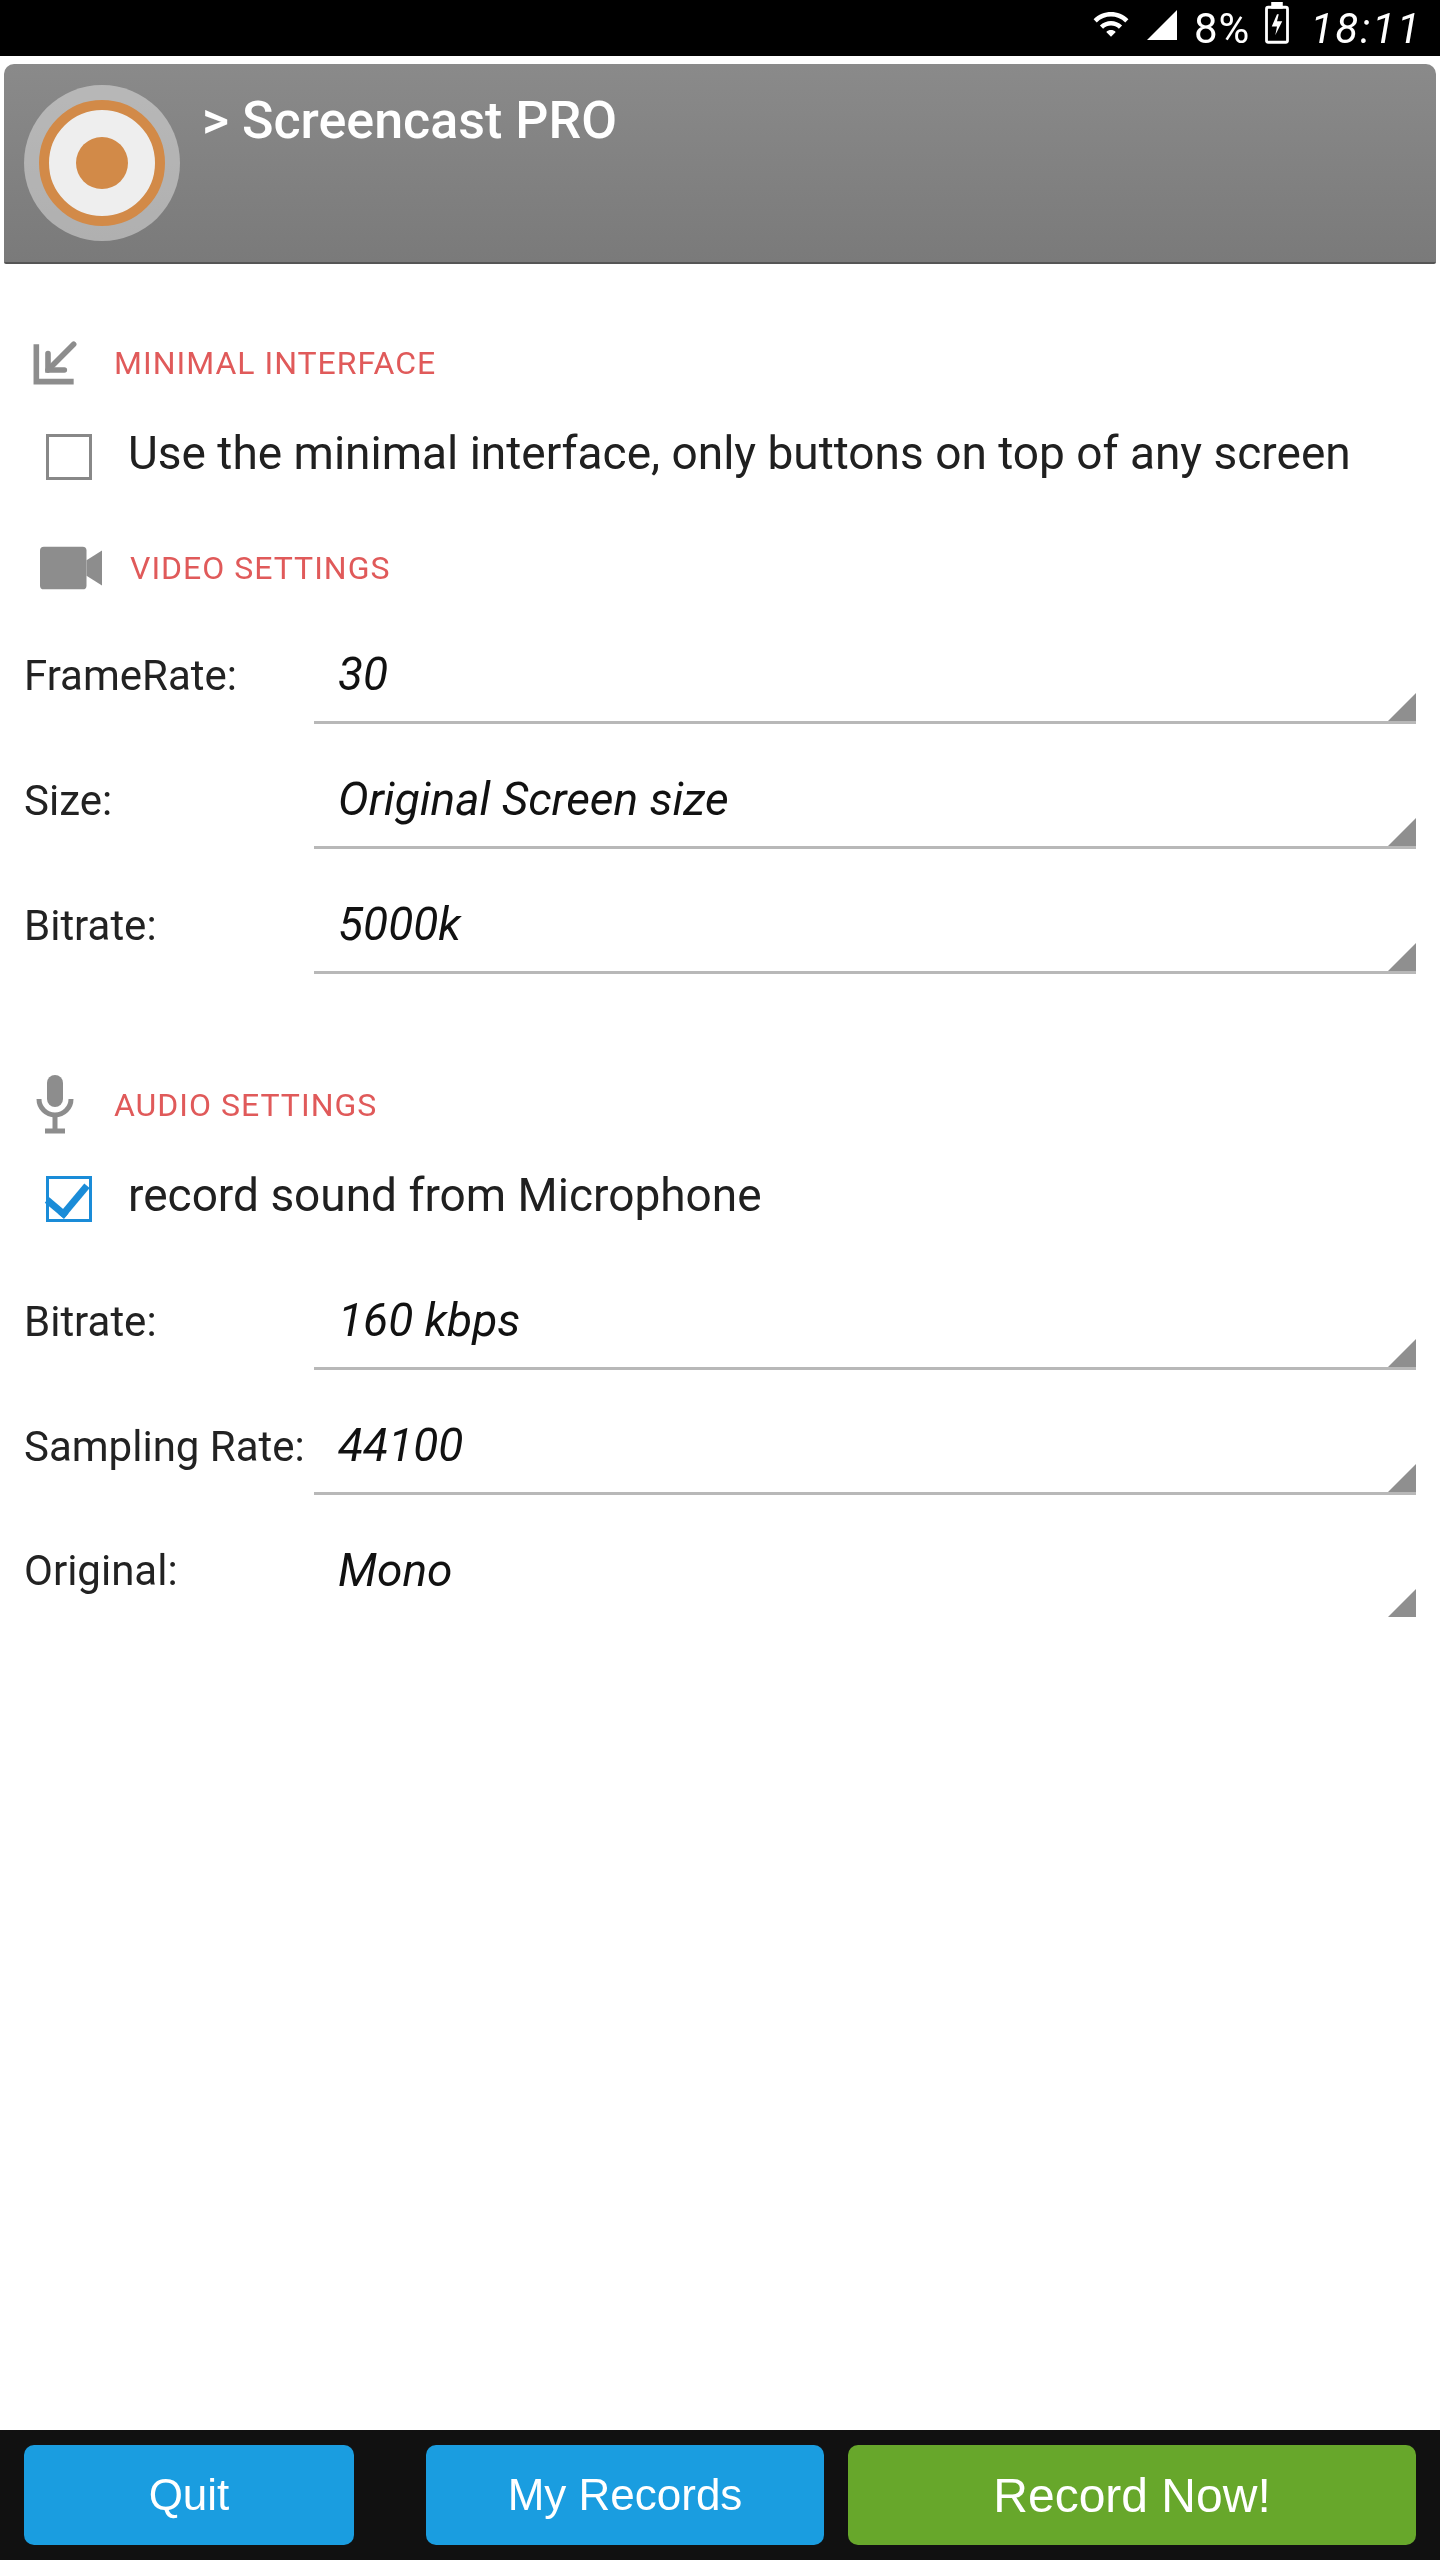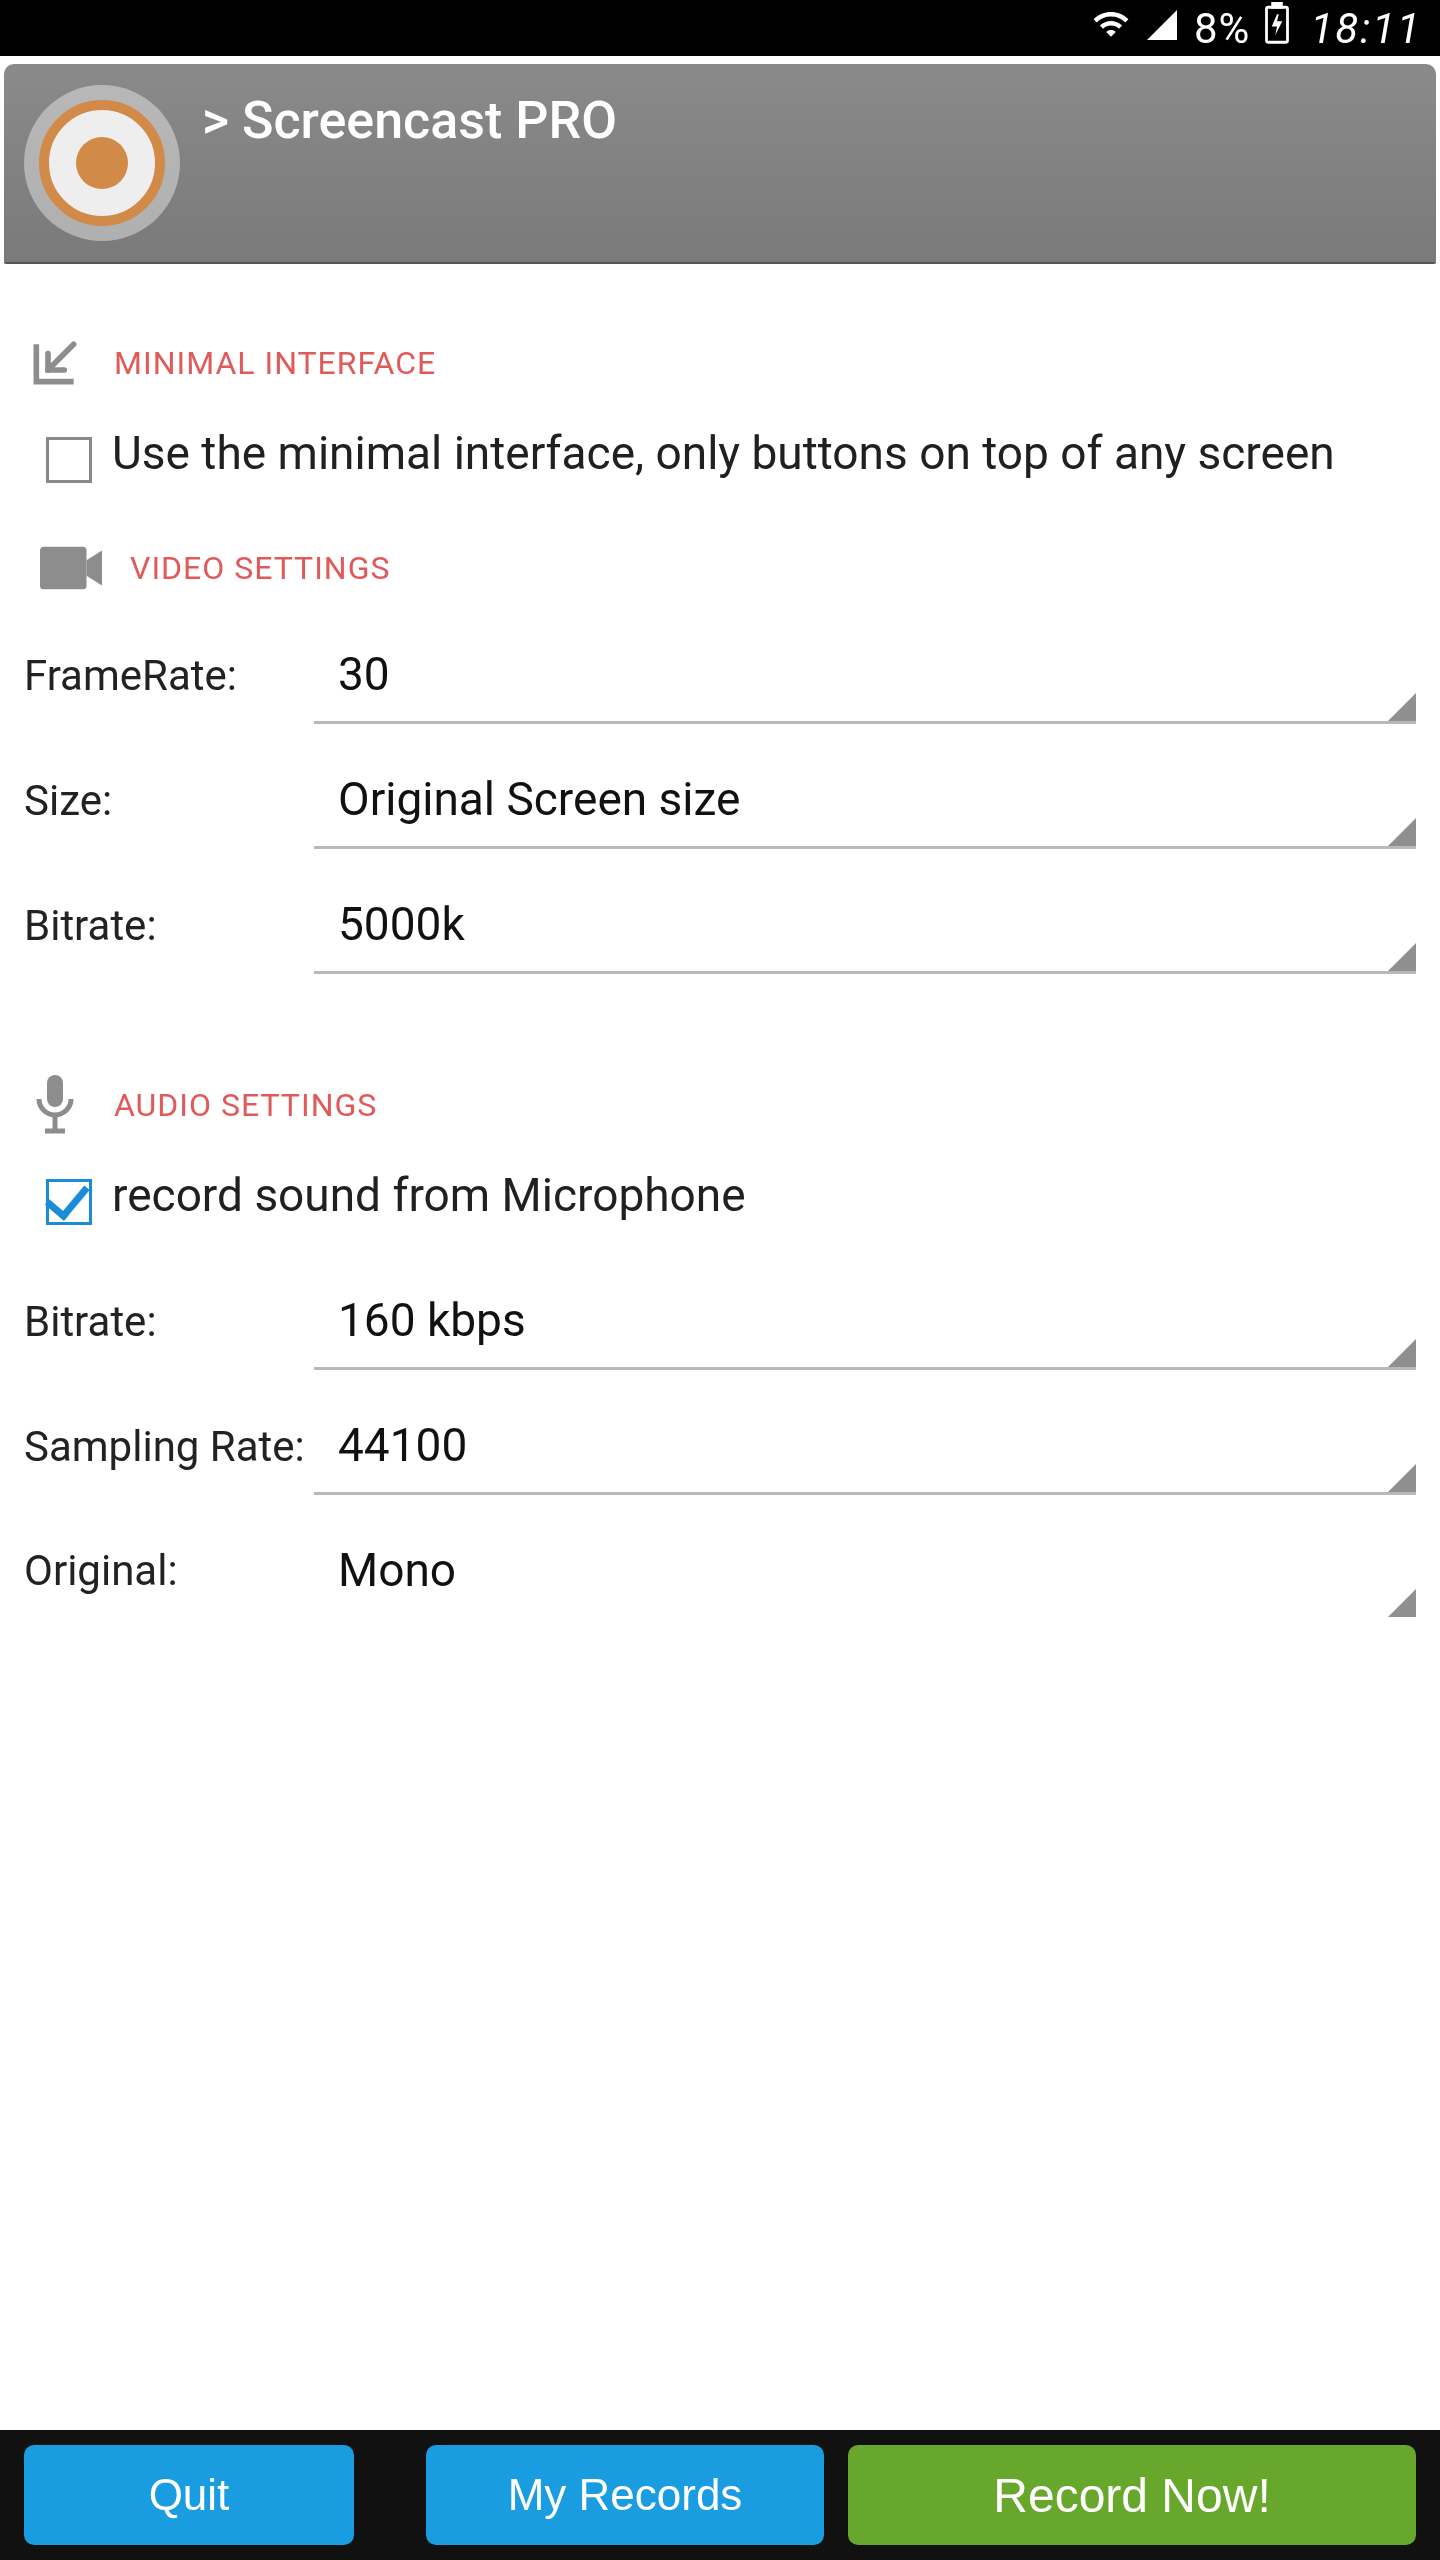--- a/index.html
+++ b/index.html
@@ -66,21 +66,21 @@
   }
   .section-header .sh-icon { width: 62px; height: 62px; color:#8d8d8d; display:flex; align-items:center; justify-content:center; }
   .section-title {
     color: #e05a5a;
     font-size: 32px;
     font-weight: 400;
     letter-spacing: 1px;
   }
 
   
-  .check-row { display: flex; align-items: flex-end; gap: 20px; padding: 0 22px; }
+  .check-row { display: flex; align-items: center; gap: 36px; padding: 0 22px; }
   .checkbox {
     width: 46px; height: 46px; border: 3px solid #888; margin-top: 8px; flex-shrink:0;
     display:flex; align-items:center; justify-content:center;
   }
   .checkbox.checked { border-color:#1a8cd8; }
   .checkbox.checked::after {
     content:""; display:block; width:34px; height:18px;
     border-left:7px solid #1a8cd8; border-bottom:7px solid #1a8cd8;
     transform: rotate(-50deg) translate(2px,-4px);
   }
@@ -92,21 +92,21 @@
     margin-bottom: 30px;
   }
   .setting-label {
     width: 290px; font-size: 42px; color:#222; line-height:1.15;
   }
   .spinner {
     flex: 1; position: relative;
     border-bottom: 3px solid #b8b8b8;
     padding: 18px 4px 20px 24px;
   }
-  .spinner-value { font-size: 46px; color:#111; }
+  .spinner-value { font-size: 46px; color:#111;font-style:italic; }
   .spinner::after {
     content:""; position:absolute; right:0; bottom:0;
     width:0; height:0;
     border-style: solid; border-width: 0 0 28px 28px;
     border-color: transparent transparent #8f8f8f transparent;
   }
 
   
   .bottom-bar {
     height: 130px;

